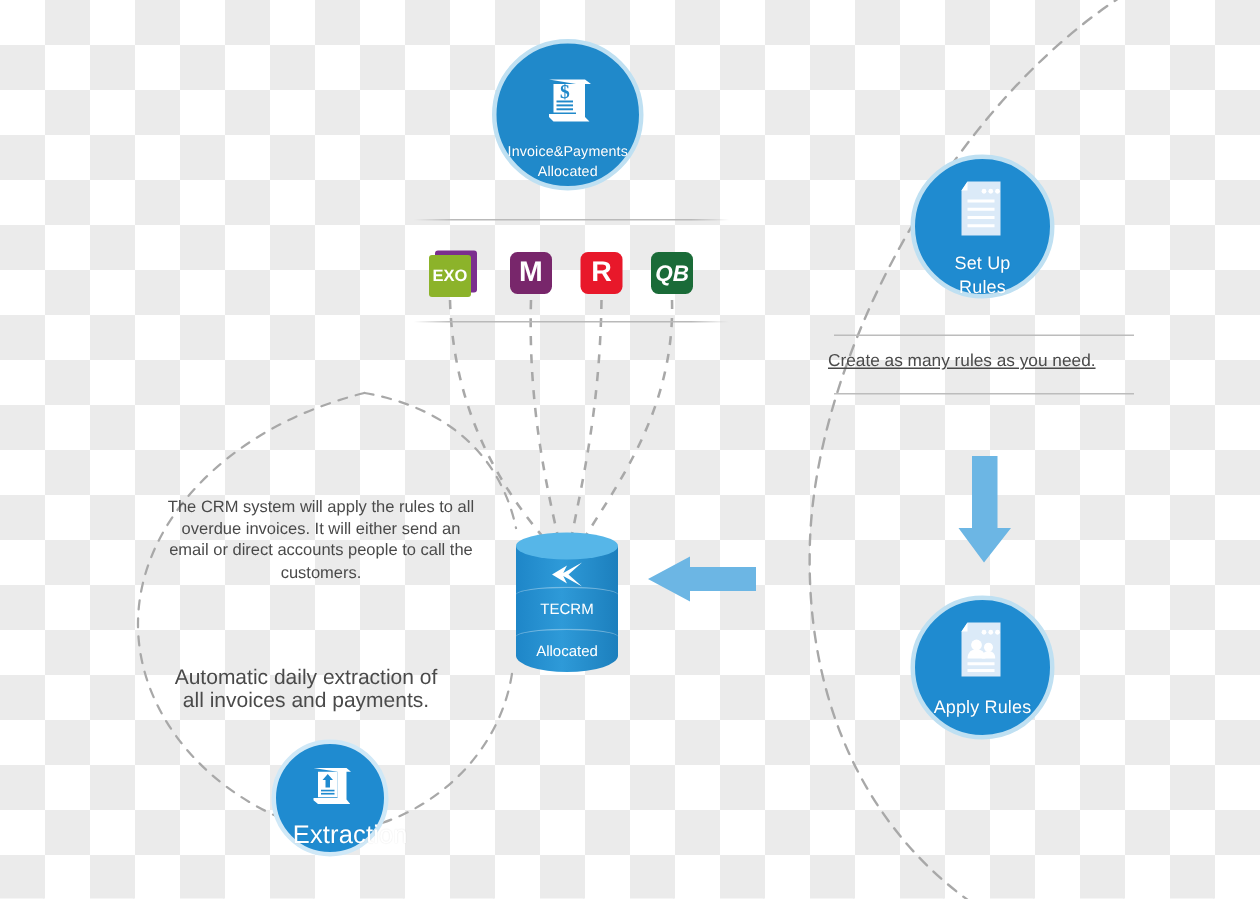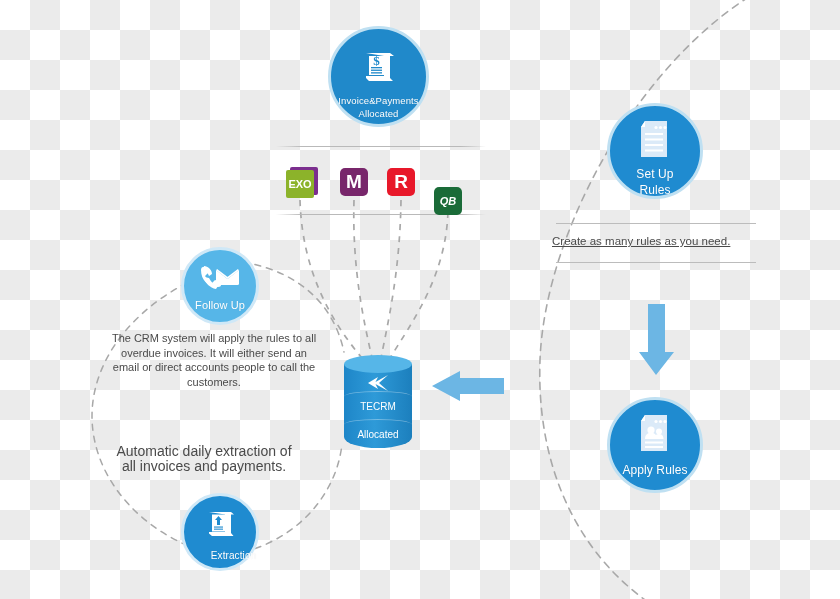--- a/index.html
+++ b/index.html
@@ -66,38 +66,38 @@
     background:#56b6e8;border:3px solid #cfe8f7;
     padding-top:14px;
   }
   #node-follow .cap{font-size:11px;margin-top:5px;}
 
   #node-extraction{
     left:181px;top:493px;width:78px;height:78px;
     background:#1f8bd0;border:3px solid #cfe8f7;
     padding-top:12px;
   }
-  #node-extraction .cap{font-size:10px;margin-top:4px;margin-left:27px;}
+  #node-extraction .cap{font-size:17px;margin-top:4px;margin-left:27px;}
 
   
   .logo{
     position:absolute;width:28px;height:28px;
     border-radius:5px;
     display:flex;align-items:center;justify-content:center;
     color:#ffffff;font-weight:bold;
     font-family:"Liberation Sans",sans-serif;
   }
   .logo-shadow{
     position:absolute;width:28px;height:28px;border-radius:5px;
   }
   #logo-exo-back{left:290px;top:167px;background:#7b2e8e;border-radius:2px;}
   #logo-exo{left:286px;top:170px;background:#8cb32a;border-radius:2px;font-size:11px;}
   #logo-m{left:340px;top:168px;background:#78266b;font-size:19px;}
   #logo-r{left:387px;top:168px;background:#e8182a;font-size:19px;}
-  #logo-qb{left:434px;top:168px;background:#1a6b38;font-size:11px;font-style:italic;margin-top:19px;}
+  #logo-qb{left:434px;top:168px;background:#1a6b38;font-size:15px;font-style:italic;}
 
   
   #database{
     position:absolute;left:344px;top:355px;width:68px;height:98px;
   }
   #db-body{
     position:absolute;left:0;top:9px;width:68px;height:84px;
     background:linear-gradient(to right,#1e86c8 0%,#2e9ad8 45%,#1c7fbd 100%);
     border-radius:0 0 34px 34px / 0 0 11px 11px;
   }
@@ -224,34 +224,20 @@
           <rect x="10" y="19.5" width="18" height="2"></rect>
           <rect x="10" y="25" width="18" height="2"></rect>
           <rect x="10" y="30.5" width="18" height="2"></rect>
         </g>
       </svg>
     </span>
     <span class="cap">Set Up</span>
     <span class="cap">Rules</span>
   </div>
 
-  <div class="node" id="node-follow">
-    <span class="glyph">
-      <svg width="42" height="26" viewBox="0 0 42 26">
-        <path d="M5 2 C9 2 13 6 13 10 L10 12 C9 9 7 7 4 6 Z
-                 M10 14 C12 18 15 21 19 22 L17 25 C11 24 6 19 5 13 Z" fill="#ffffff"></path>
-        <path d="M4 3 C3 3 2 4 2 6 C2 16 9 23 19 23 C21 23 22 22 22 21
-                 L22 18 L16 16 L13 19 C10 17 8 15 6 12 L9 9 L7 3 Z" fill="#ffffff"></path>
-        <rect x="17" y="5" width="23" height="16" rx="1.5" fill="#ffffff"></rect>
-        <path d="M17 6 L28.5 15 L40 6 L40 5 L17 5 Z" fill="#56b6e8"></path>
-        <path d="M17.6 5.6 L28.5 14 L39.4 5.6" fill="none" stroke="#ffffff" stroke-width="1.6"></path>
-      </svg>
-    </span>
-    <span class="cap">Follow Up</span>
-  </div>
 
   <div class="node" id="node-extraction">
     <span class="glyph">
       <svg width="38" height="34" viewBox="0 0 38 34">
         <path d="M8 4 L30 4 L33 6.5 L30 6.5 L30 25 L32.5 28 L11 28 L8 25.5 L8 24 L24 24 L24 6.5 Z" fill="#ffffff"></path>
         <rect x="11" y="6.5" width="13" height="17" fill="#ffffff"></rect>
         <path d="M17.5 8 L21 12 L19 12 L19 17 L16 17 L16 12 L14 12 Z" fill="#1f8bd0"></path>
         <g fill="#1f8bd0">
           <rect x="13" y="18.5" width="9" height="1.1"></rect>
           <rect x="13" y="20.6" width="9" height="1.1"></rect>

